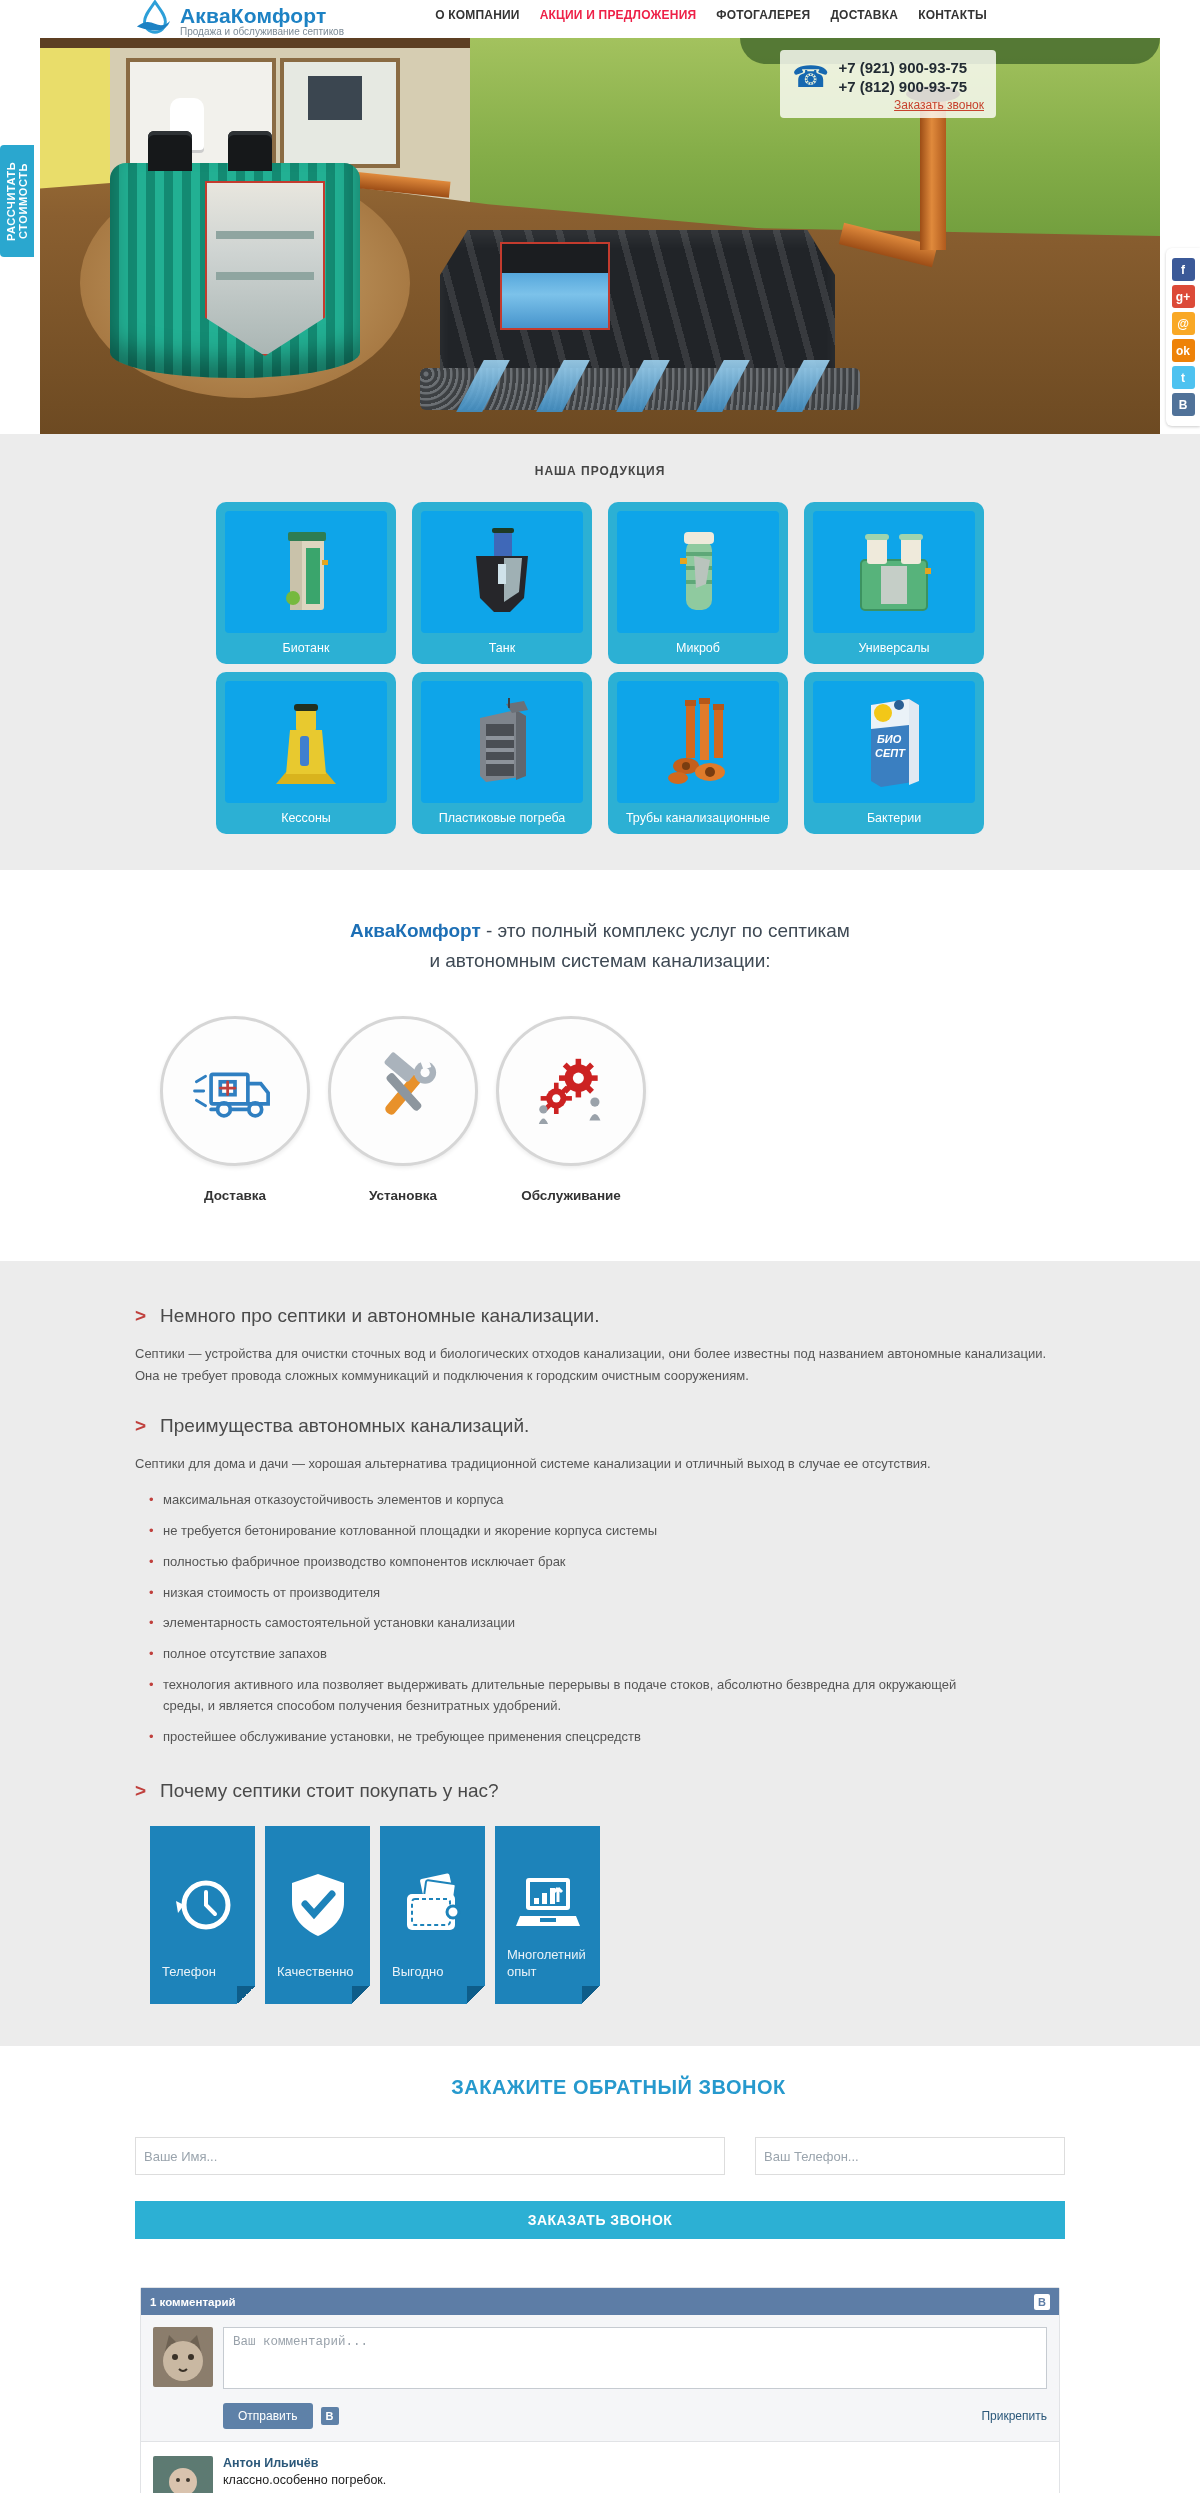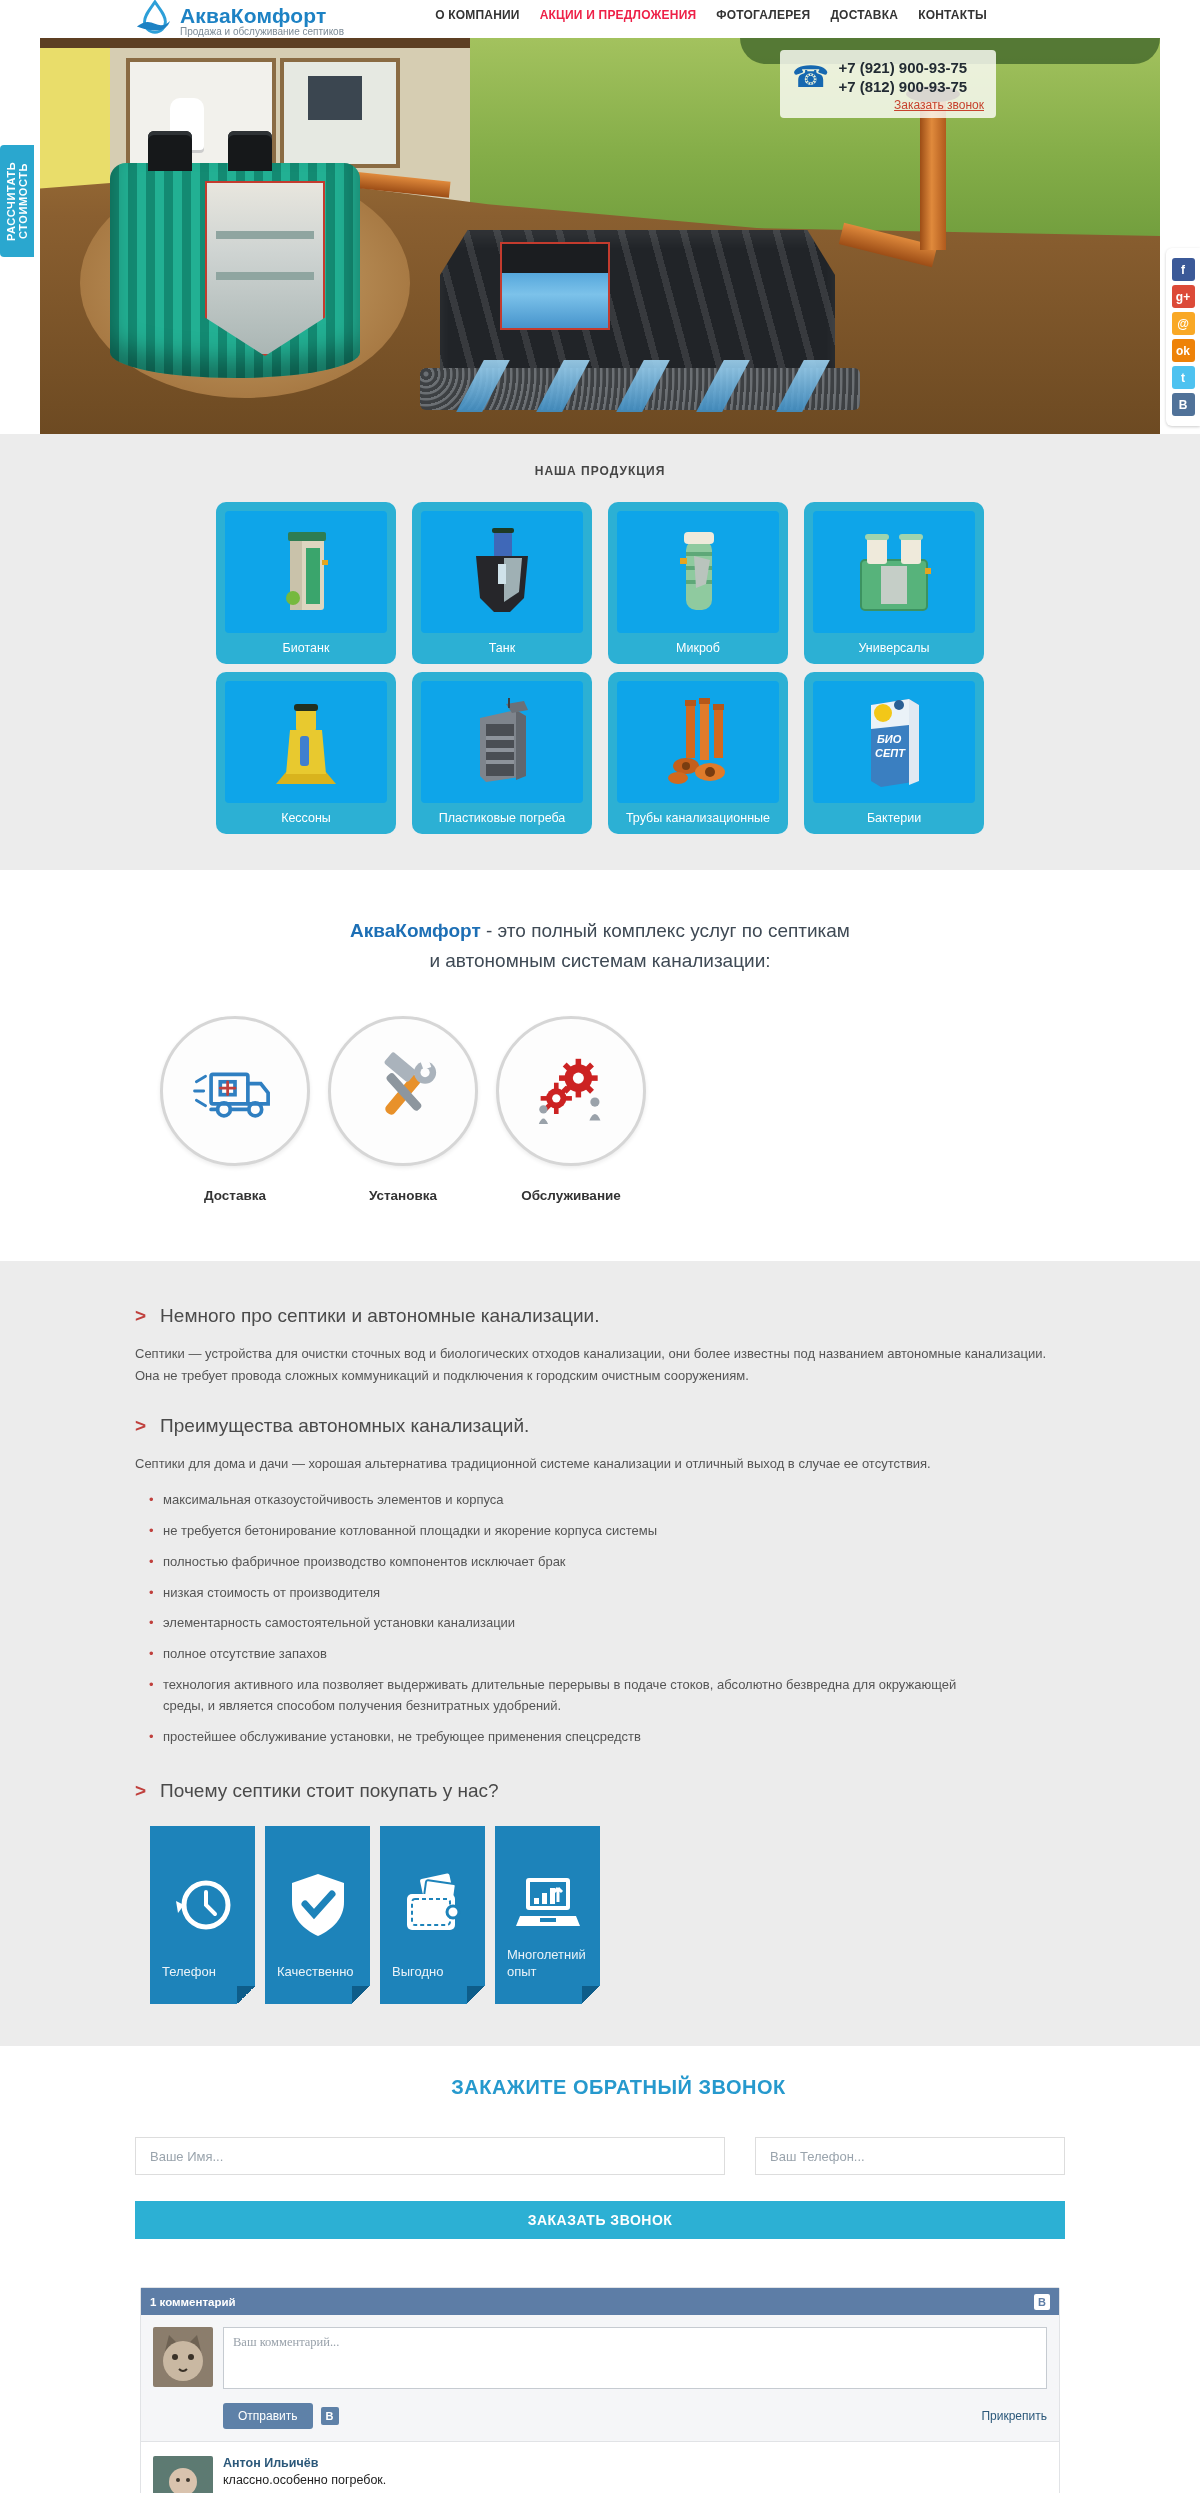--- a/index.html
+++ b/index.html
@@ -96,38 +96,38 @@
   .why-row { display:flex; gap:10px; margin:24px 0 0 15px; }
   .why-card { position:relative; width:105px; height:178px; background:#1d83ba; cursor:pointer; }
   .why-card svg { position:absolute; left:50%; top:44%; transform:translate(-50%,-50%); }
   .why-label { position:absolute; left:12px; bottom:24px; right:10px; color:#eaf3f8; font-size:13px; line-height:17px; }
   .why-fold { position:absolute; right:0; bottom:0; width:18px; height:18px; background:linear-gradient(135deg,#0e5d8a 0 50%,#ececec 50% 100%); }
 
   
   .callback { background:#fff; padding:30px 0 46px; }
   .cb-title { text-align:center; font-size:20px; font-weight:bold; color:#2699cd; letter-spacing:.5px;padding-left:37px; }
   .cb-row { display:flex; gap:30px; margin-top:38px; }
-  .cb-row input { height:38px; border:1px solid #ddd; padding:0 14px; font-size:13px; color:#444; font-family:"Liberation Sans",sans-serif; }
+  .cb-row input { height:38px; border:1px solid #ddd; padding:0 8px; font-size:13px; color:#444; font-family:"Liberation Sans",sans-serif; }
   .cb-row input::placeholder { color:#9aa4ad; }
   .cb-name { width:590px; } .cb-phone { width:310px; }
   .cb-btn { display:block; width:930px; height:38px; margin-top:26px; background:#2cb0d4; color:#fff; border:none;
             font-size:14px; font-weight:bold; letter-spacing:.5px; cursor:pointer; font-family:"Liberation Sans",sans-serif; }
 
   
   .vk { width:920px; margin:48px auto 0; border:1px solid #e1e3e6; border-radius:2px; font-size:12.5px; }
   .vk-head { height:27px; background:#5d7da6; display:flex; align-items:center; justify-content:space-between; padding:0 9px; }
   .vk-head-title { color:#fff; font-size:11.5px; font-weight:bold; }
   .vk-badge { width:16px; height:16px; background:#fff; border-radius:2px; color:#5d7da6; font-weight:bold; font-size:11px;
               display:flex; align-items:center; justify-content:center; }
   .vk-form { background:#f5f6f8; padding:12px; display:flex; gap:10px; border-bottom:1px solid #e1e3e6; }
   .avatar { flex:none; border-radius:2px; overflow:hidden; }
   .av-60 { width:60px; height:60px; } .av-50 { width:50px; height:50px; }
   .vk-ta-wrap { flex:1; }
   .vk-ta { width:100%; height:62px; border:1px solid #c6cbd1; resize:none; padding:7px 9px; font-size:12.5px; color:#444;
-           font-family:Liberation Serif, serif; }
+           font-family:Liberation Mono, monospace; }
   .vk-ta::placeholder { color:#99a2ab; }
   .vk-form-actions { display:flex; align-items:center; gap:8px; margin-top:11px; }
   .vk-send { background:#5e81a8; color:#fff; border:none; border-radius:3px; padding:6px 15px; font-size:12px; cursor:pointer;
              font-family:"Liberation Sans",sans-serif; }
   .vk-badge2 { width:18px; height:18px; background:#5e81a8; border-radius:2px; color:#fff; font-weight:bold; font-size:11px;
                display:flex; align-items:center; justify-content:center; }
   .vk-attach { margin-left:auto; color:#2b587a; text-decoration:none; font-size:12px; }
   .vk-comments { background:#fff; padding:14px 12px 12px; }
   .vk-c { display:flex; gap:10px; }
   .vk-c-body { flex:1; }

